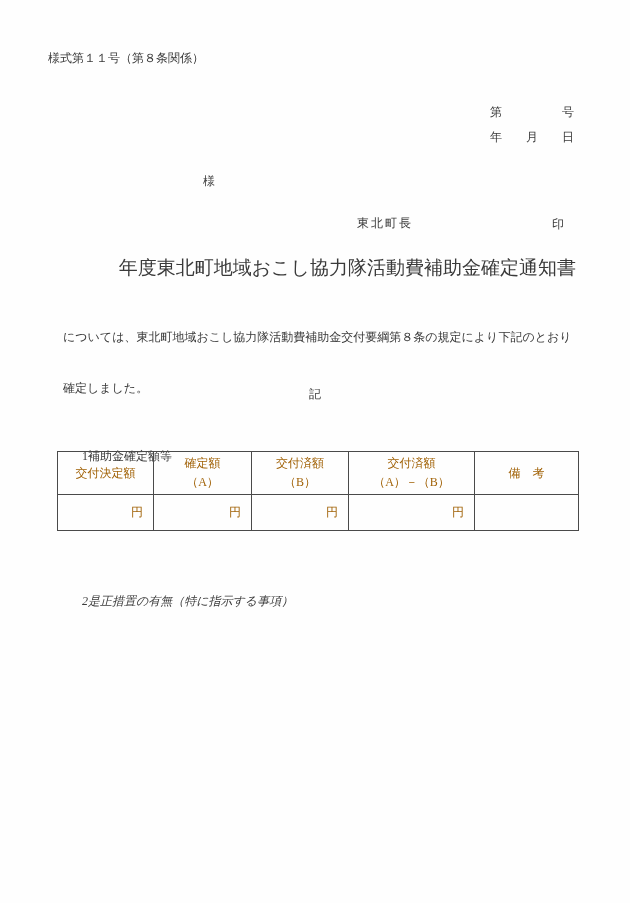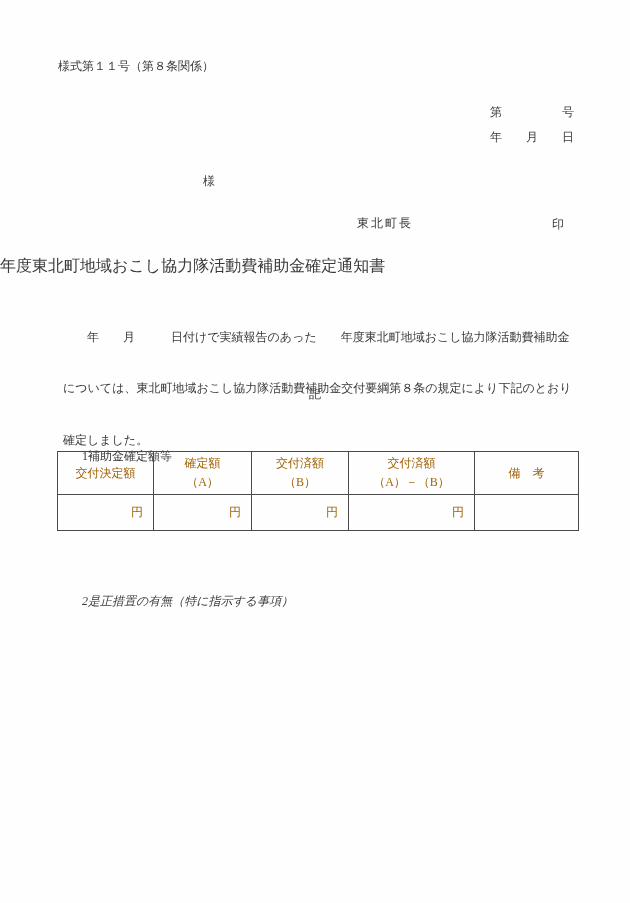--- a/index.html
+++ b/index.html
@@ -12,28 +12,28 @@
     width: 630px;
     height: 903px;
     background: #fefefe;
     overflow: hidden;
     font-family: "Liberation Serif", "DejaVu Serif", serif;
     color: #3a3a3a;
     font-size: 12px;
   }
   .abs { position: absolute; line-height: 1.15; white-space: pre; }
 
-  .form-label   { left: 48px;  top: 60px; margin-left: 10px; }
+  .form-label   { left: 48px;  top: 52px; }
   .doc-number   { left: 490px; top: 106px; }
   .date-line    { left: 490px; top: 131px; }
   .recipient    { left: 203px; top: 175px; }
   .issuer       { left: 357px; top: 218px; letter-spacing: 2px; font-family: Liberation Mono, monospace; }
   .seal         { left: 552px; top: 218px; }
-  .doc-title    { left: 0; top: 257px; width: 576px; text-align: left;
-                  font-size: 16px; white-space: pre; }
+  .doc-title    { left: 0; top: 257px; width: 576px; text-align: right;
+                  font-size: 19px; white-space: pre; }
   .body-par     { left: 63px; top: 297px; width: 506px; }
   .body-par .bline { line-height: 24px; white-space: pre; }
   .record-mark  { left: 0; top: 388px; width: 630px; text-align: center; }
 
   .section { position: absolute; left: 48px; white-space: pre; text-align: right; }
   .section-1 { top: 433px; }
   .section-2 { top: 578px; font-style: italic; }
   .sec-num { display: inline-block; width: 28px; }
 
   table.amount {
@@ -72,21 +72,20 @@
 
   <div class="abs recipient">様</div>
 
   <div class="abs issuer">東北町長</div>
 
   <div class="abs seal">印</div>
 
   <div class="abs doc-title">年度東北町地域おこし協力隊活動費補助金確定通知書</div>
 
   <div class="abs body-par">
-    <div class="bline">　　年　　月　　　日付けで実績報告のあった　　年度東北町地域おこし協力隊活動費補助金</div>
     <div class="bline">については、東北町地域おこし協力隊活動費補助金交付要綱第８条の規定により下記のとおり</div>
     <div class="bline">確定しました。</div>
   </div>
 
   <div class="abs record-mark">記</div>
 
   <div class="section section-1">
     <span class="sec-num">1</span><span>補助金確定額等</span>
   </div>
 

